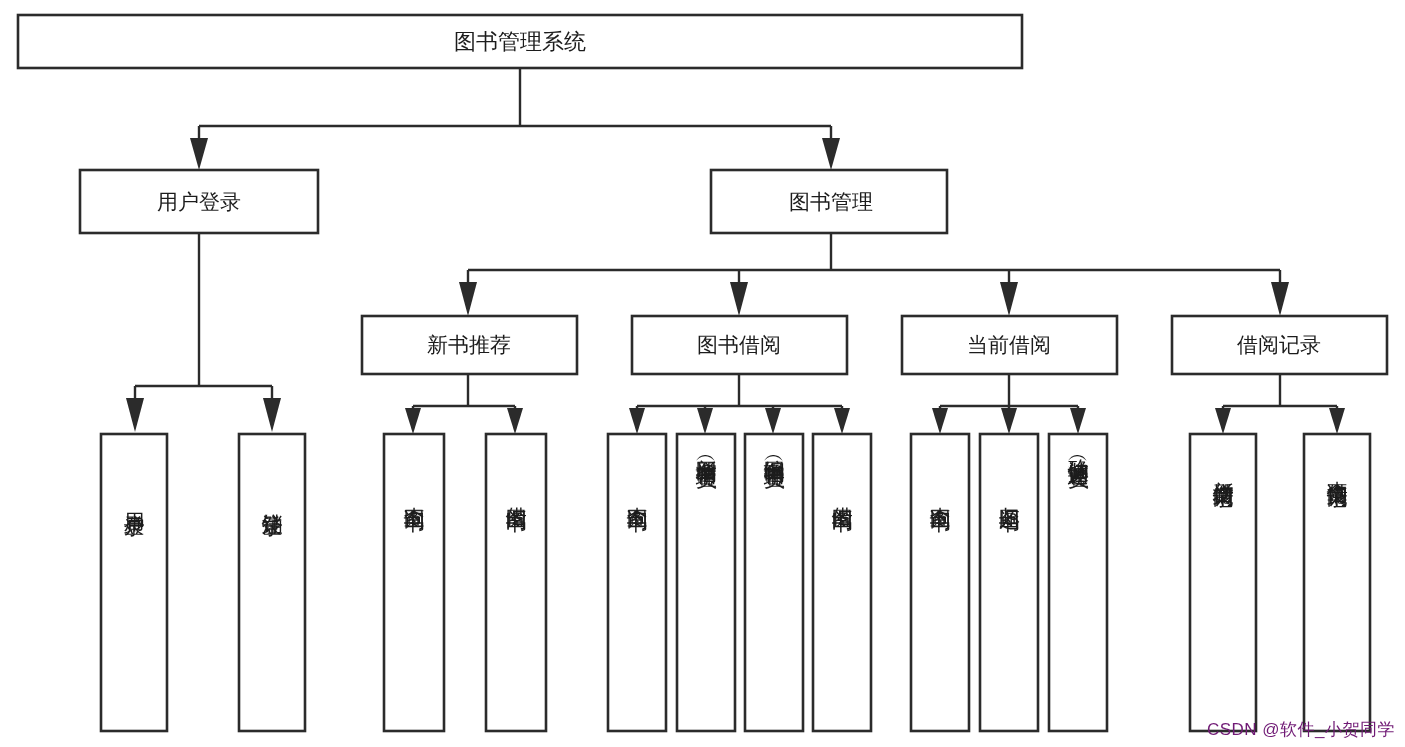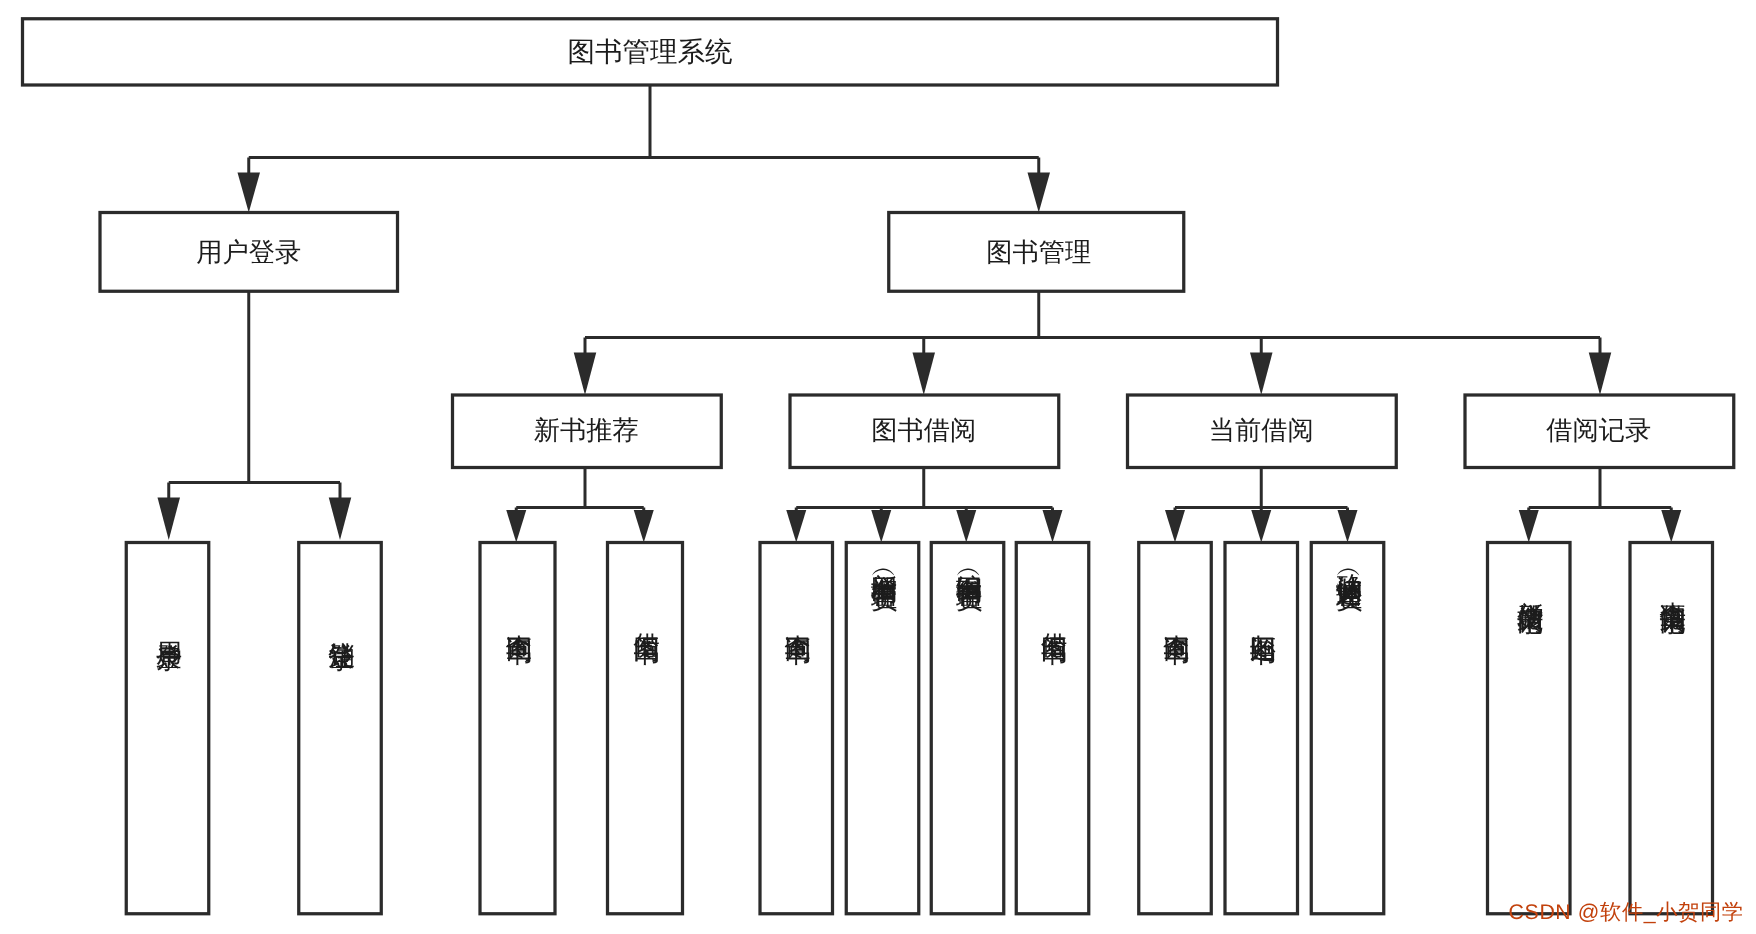--- a/index.html
+++ b/index.html
@@ -68,21 +68,21 @@
     letter-spacing: 1.5px;
     color: #1c1c1c;
     white-space: nowrap;
   }
   .watermark {
     position: absolute;
     right: 10px;
     bottom: 6px;
     font-family: "Liberation Sans", "DejaVu Sans", sans-serif;
     font-size: 17px;
-    color: #c2410c;
+    color: #701a75;
     letter-spacing: 0.5px;
     user-select: none;
   }
 </style>
 </head>
 <body>
 
 <div id="diagram-root">
 
   <svg class="flow" viewBox="0 0 1405 747">

